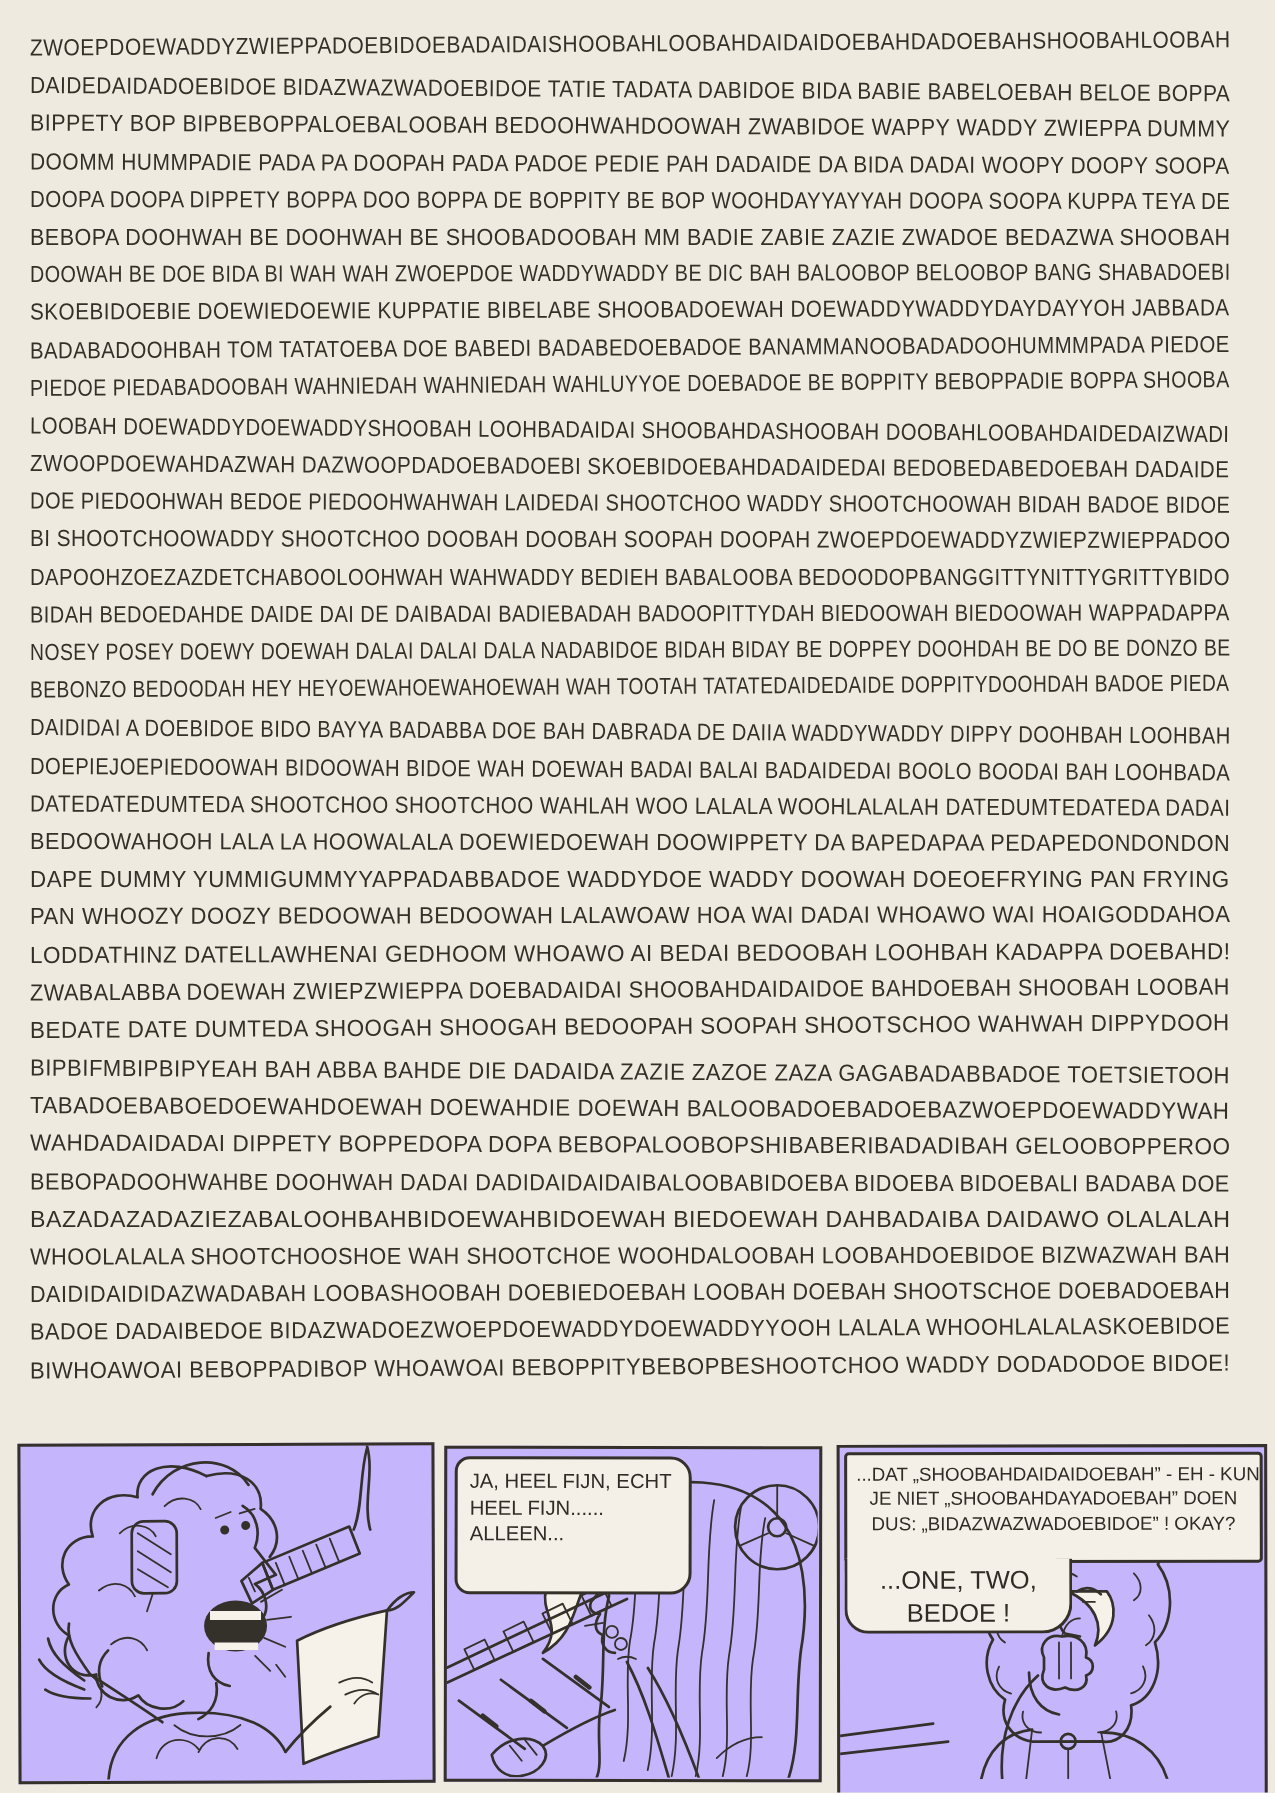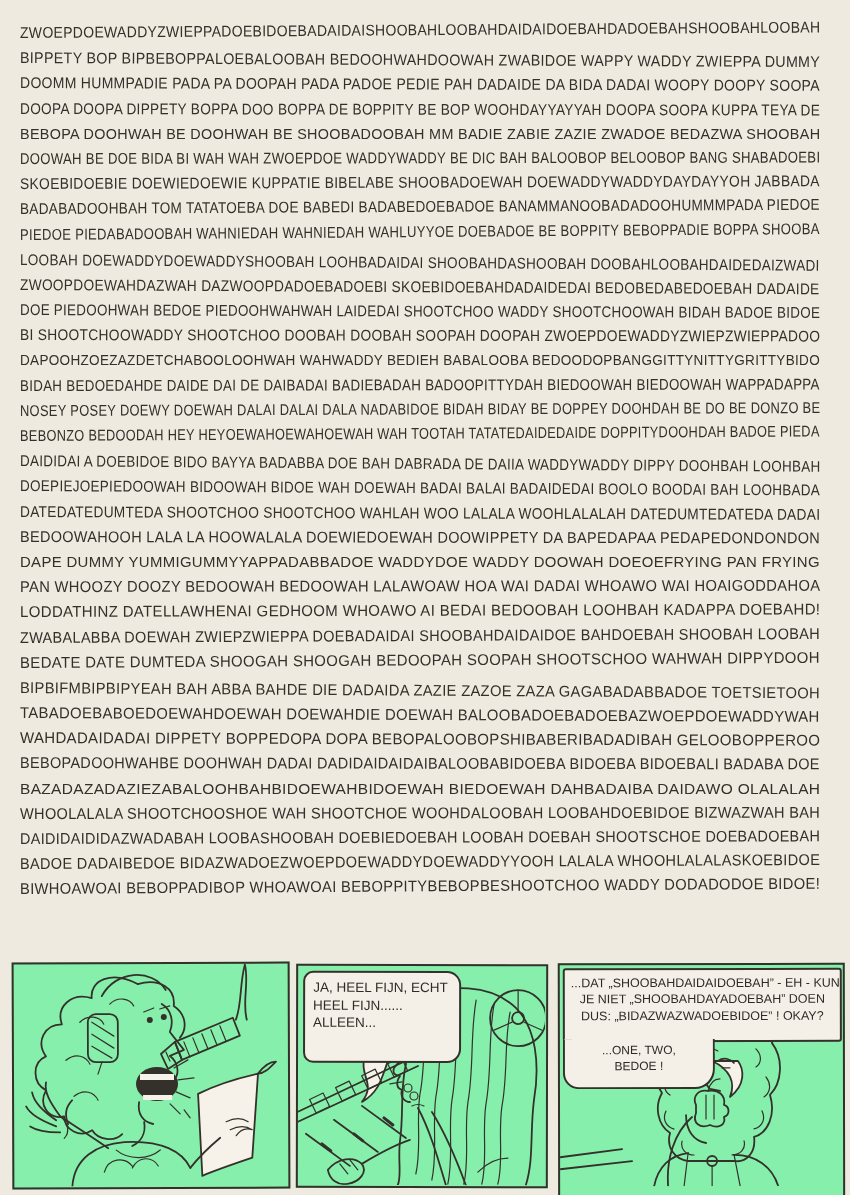--- a/index.html
+++ b/index.html
@@ -26,21 +26,21 @@
   .scat-line > span{
     display:inline-block;
     transform-origin:0 60%;
     white-space:nowrap;
   }
 
   
   .panel{
     position:absolute;
     border:2.5px solid #34312b;
-    background:#86efac;
+    background:#c4b5fd;
     box-sizing:border-box;
   }
   .panel svg{position:absolute;left:0;top:0;z-index:1;}
   #panel-1{left:12px;top:962px;width:278px;height:227px;transform:rotate(-.2deg);}
   #panel-2{left:296px;top:964px;width:252px;height:224px;transform:rotate(.1deg);}
   #panel-3{left:558px;top:963px;width:287px;height:284px;transform:rotate(-.1deg);text-align:center;}
 
   .bubble{
     position:absolute;z-index:2;
     background:#f4f0e7;
@@ -59,39 +59,40 @@
   #bubble-producer-main{
     left:3px;top:3px;width:279px;height:74px;
     border-radius:3px;
     font-size:12.5px;
     padding:5px 6px;
   }
   #bubble-producer-count{
     left:3px;top:74px;width:152px;height:50px;
     border-top:none;
     border-radius:0 0 20px 16px;
-    font-size:12px;
+    font-size:17px;
     padding:4px 14px;
   }
   .stroke{fill:none;stroke:#34312b;stroke-width:1.8;stroke-linecap:round;stroke-linejoin:round;}
   .thin{stroke-width:1.2;}
   .thick{stroke-width:3;}
   .fill-ink{fill:#34312b;stroke:none;}
   .fill-paper{fill:#f6f2e9;}
   .artist-mark{position:absolute;right:6px;bottom:4px;font-size:12px;color:#34312b;z-index:2;}
 </style>
 </head>
 <body>
 
 <div class="page">
 
   <div class="scat-block">
 
       <div class="scat-line"><span style="transform: scaleX(0.902) rotate(-0.36deg);">ZWOEPDOEWADDYZWIEPPADOEBIDOEBADAIDAISHOOBAHLOOBAHDAIDAIDOEBAHDADOEBAHSHOOBAHLOOBAH</span></div>
 
+      <div class="scat-line"><span style="transform: scaleX(0.899) rotate(0.36deg);">DAIDEDAIDADOEBIDOE BIDAZWAZWADOEBIDOE TATIE TADATA DABIDOE BIDA BABIE BABELOEBAH BELOE BOPPA</span></div>
 
       <div class="scat-line"><span style="transform: scaleX(0.92) rotate(0.27deg);">BIPPETY BOP BIPBEBOPPALOEBALOOBAH BEDOOHWAHDOOWAH ZWABIDOE WAPPY WADDY ZWIEPPA DUMMY</span></div>
 
       <div class="scat-line"><span style="transform: scaleX(0.901) rotate(0.18deg);">DOOMM HUMMPADIE PADA PA DOOPAH PADA PADOE PEDIE PAH DADAIDE DA BIDA DADAI WOOPY DOOPY SOOPA</span></div>
 
       <div class="scat-line"><span style="transform: scaleX(0.881) rotate(0.09deg);">DOOPA DOOPA DIPPETY BOPPA DOO BOPPA DE BOPPITY BE BOP WOOHDAYYAYYAH DOOPA SOOPA KUPPA TEYA DE</span></div>
 
       <div class="scat-line"><span style="transform: scaleX(0.927) rotate(0deg);">BEBOPA DOOHWAH BE DOOHWAH BE SHOOBADOOBAH MM BADIE ZABIE ZAZIE ZWADOE BEDAZWA SHOOBAH</span></div>
 
       <div class="scat-line"><span style="transform: scaleX(0.848) rotate(-0.09deg);">DOOWAH BE DOE BIDA BI WAH WAH ZWOEPDOE WADDYWADDY BE DIC BAH BALOOBOP BELOOBOP BANG SHABADOEBI</span></div>

